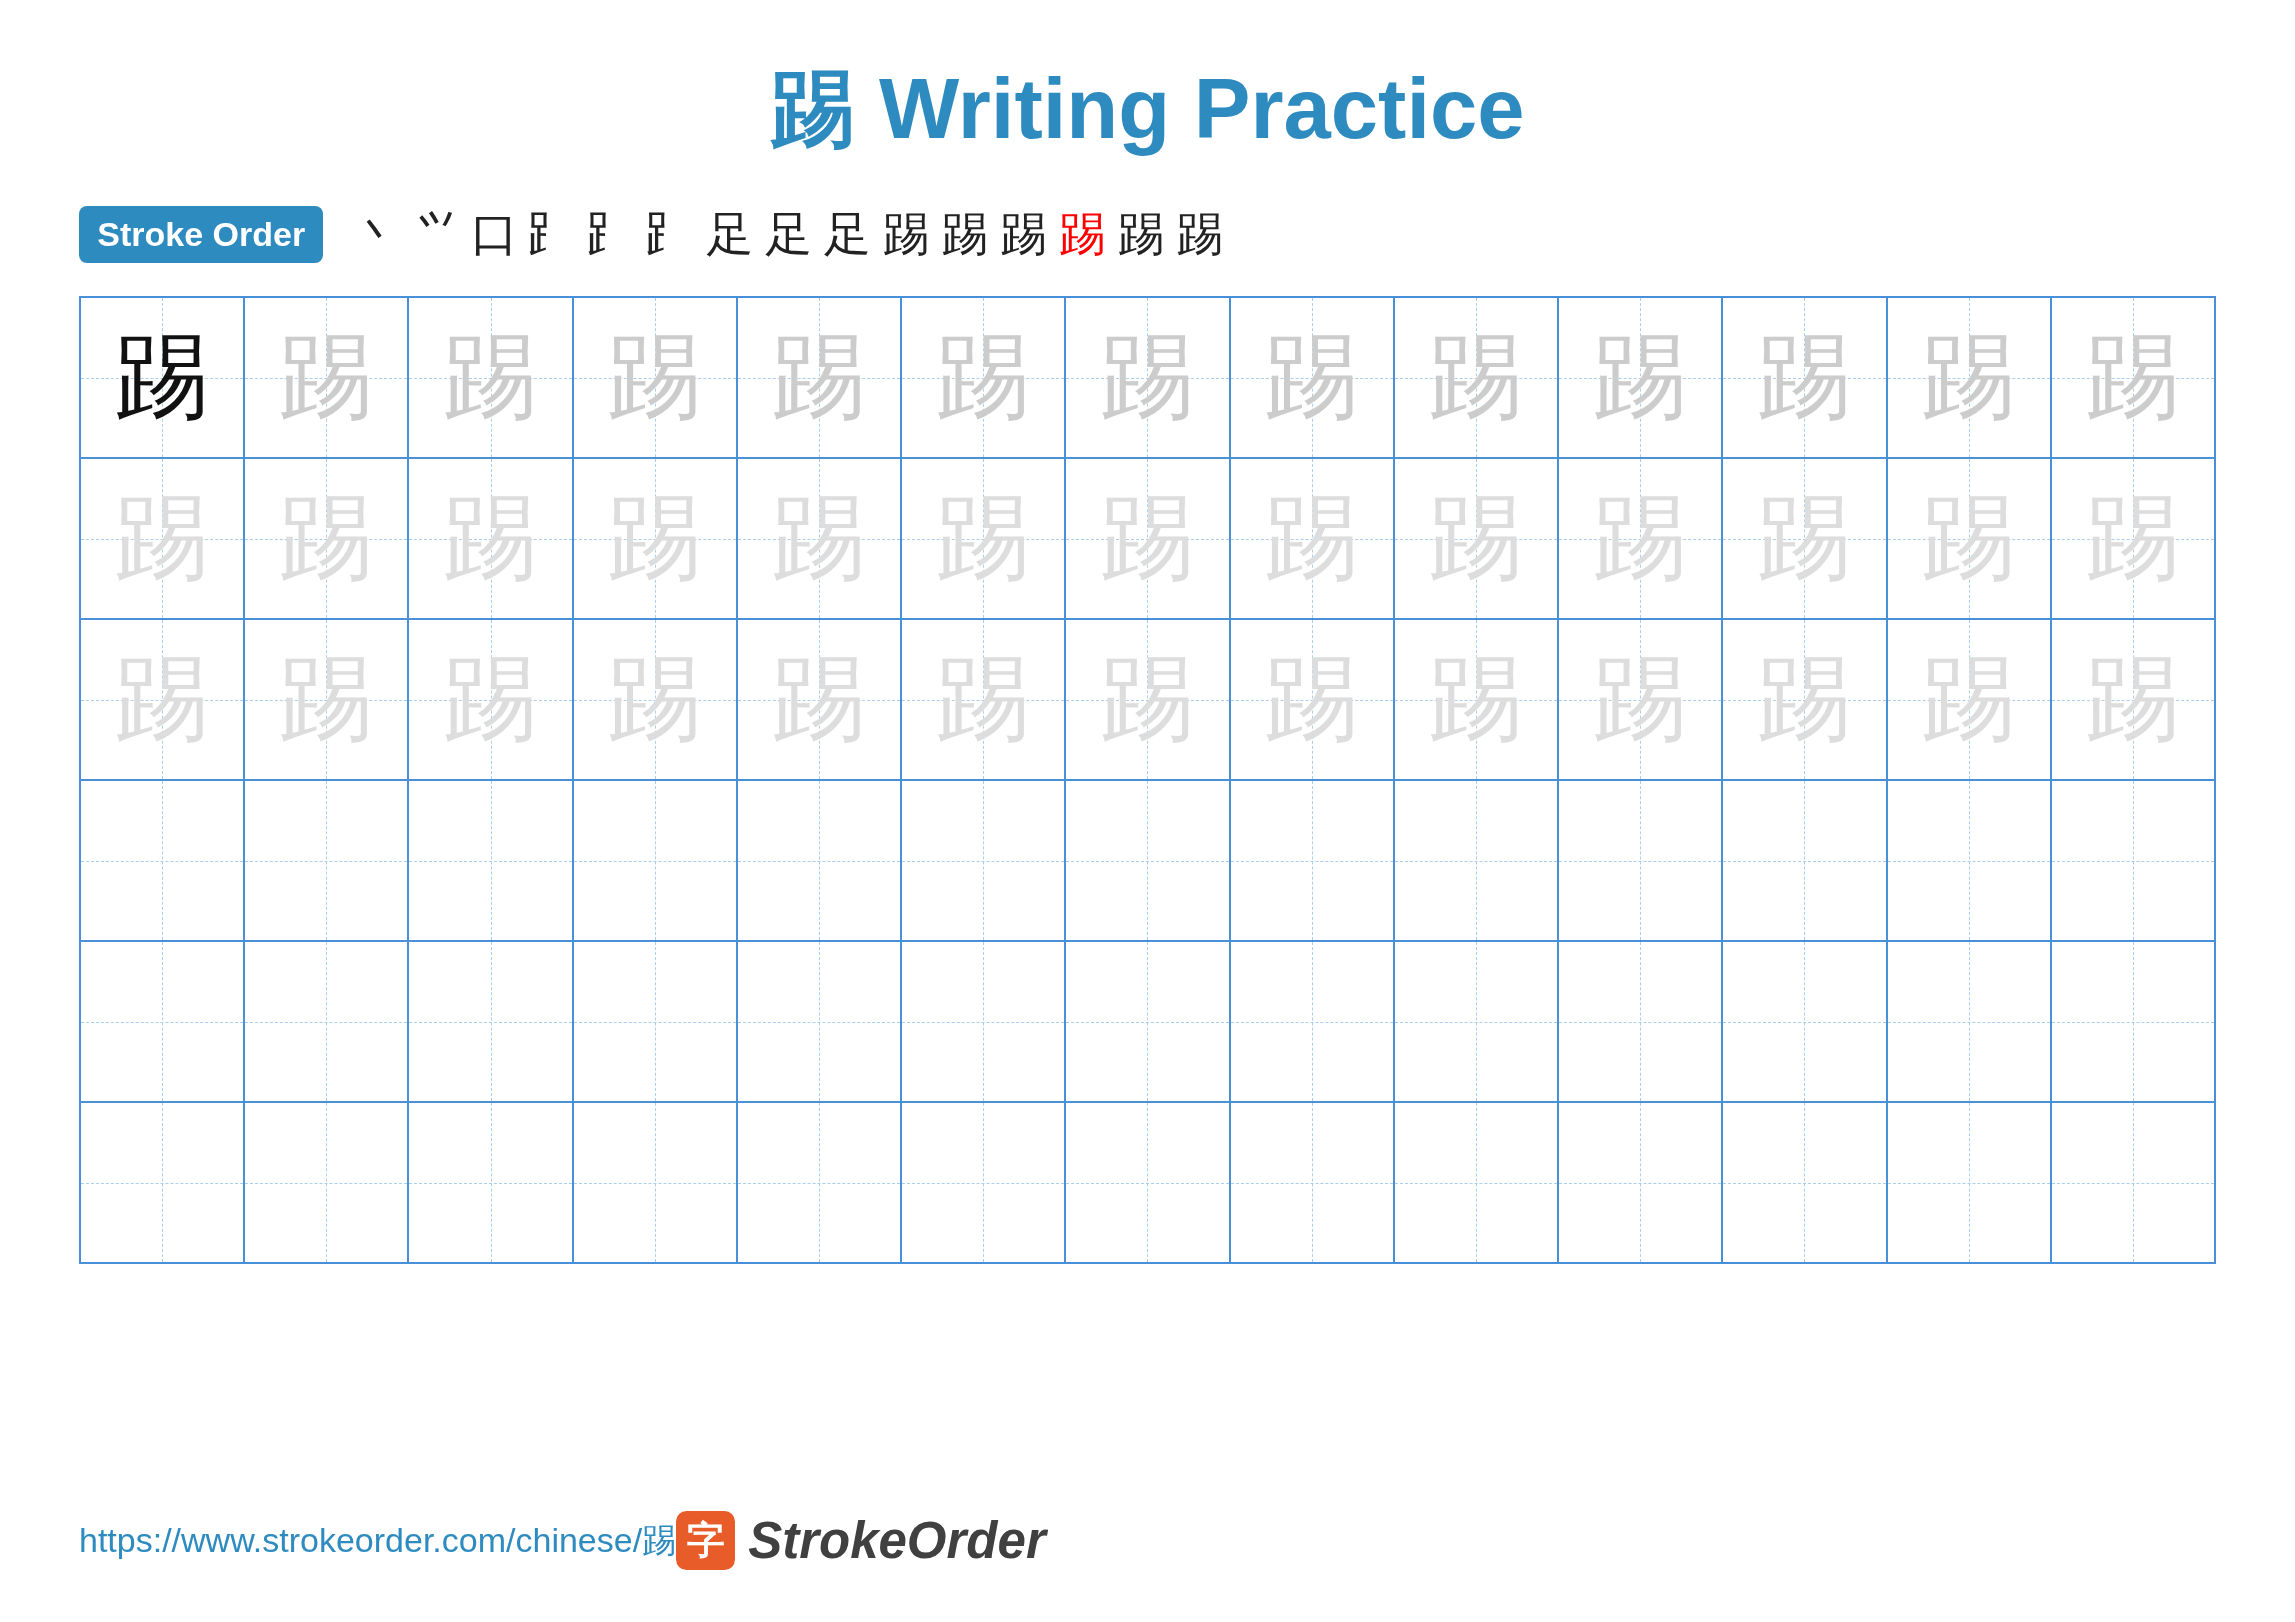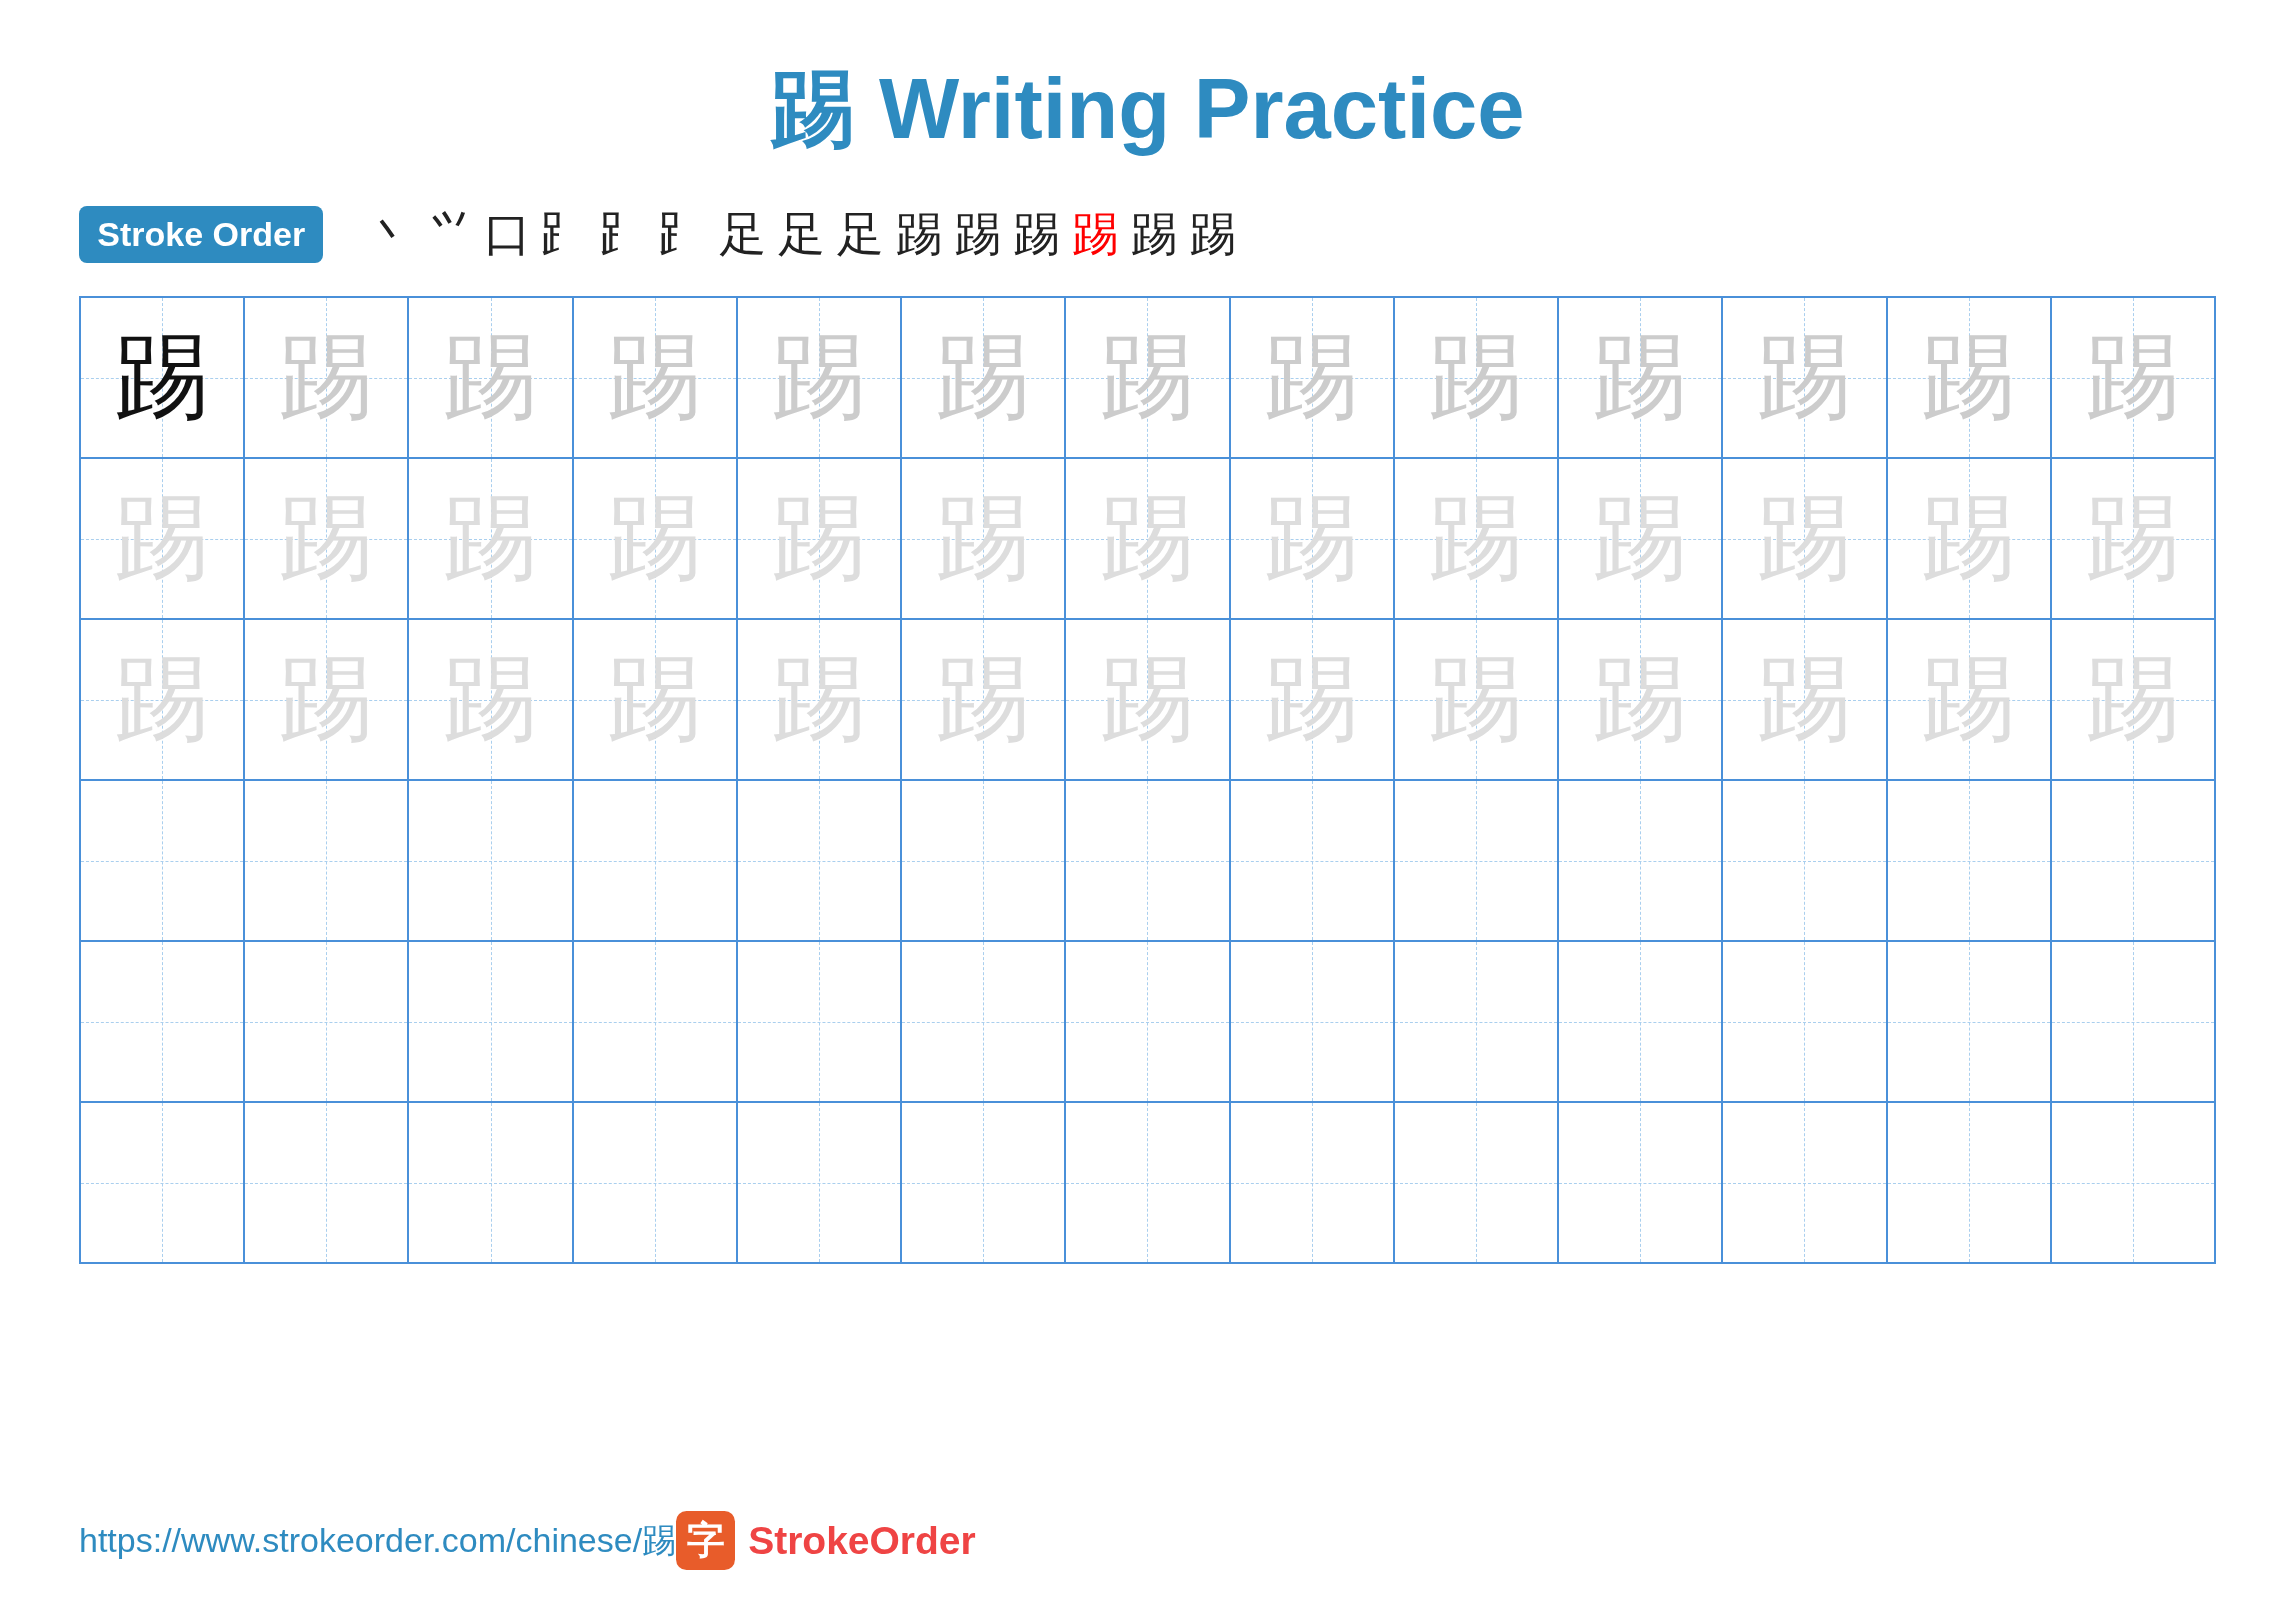--- a/index.html
+++ b/index.html
@@ -26,21 +26,21 @@
       font-weight: bold;
       color: #2e8bc0;
       margin-bottom: 39px;
       font-family: Arial, sans-serif;
     }
 
     .stroke-order-row {
       display: flex;
       align-items: center;
       margin-bottom: 33px;
-      gap: 17px;
+      gap: 4px;
     }
 
     .stroke-order-badge {
       background: #2e8bc0;
       color: white;
       font-size: 34px;
       font-weight: bold;
       padding: 9.2px 18.3px;
       border-radius: 7.9px;
       margin-right: 26px;
@@ -156,24 +156,25 @@
       display: flex;
       align-items: center;
       justify-content: center;
       color: white;
       font-size: 38px;
       font-weight: bold;
       font-family: serif;
     }
 
     .logo-text {
-      font-size: 39px;
+      font-size: 51px;
       font-weight: bold;
-      color: #ef4444;
+      color: #404040;
       font-family: Arial, sans-serif;
+      font-style: italic;
     }
   </style>
 </head>
 <body>
 
 <div class="page">
 
   <div class="title">踢 Writing Practice</div>
 
   <div class="stroke-order-row">

